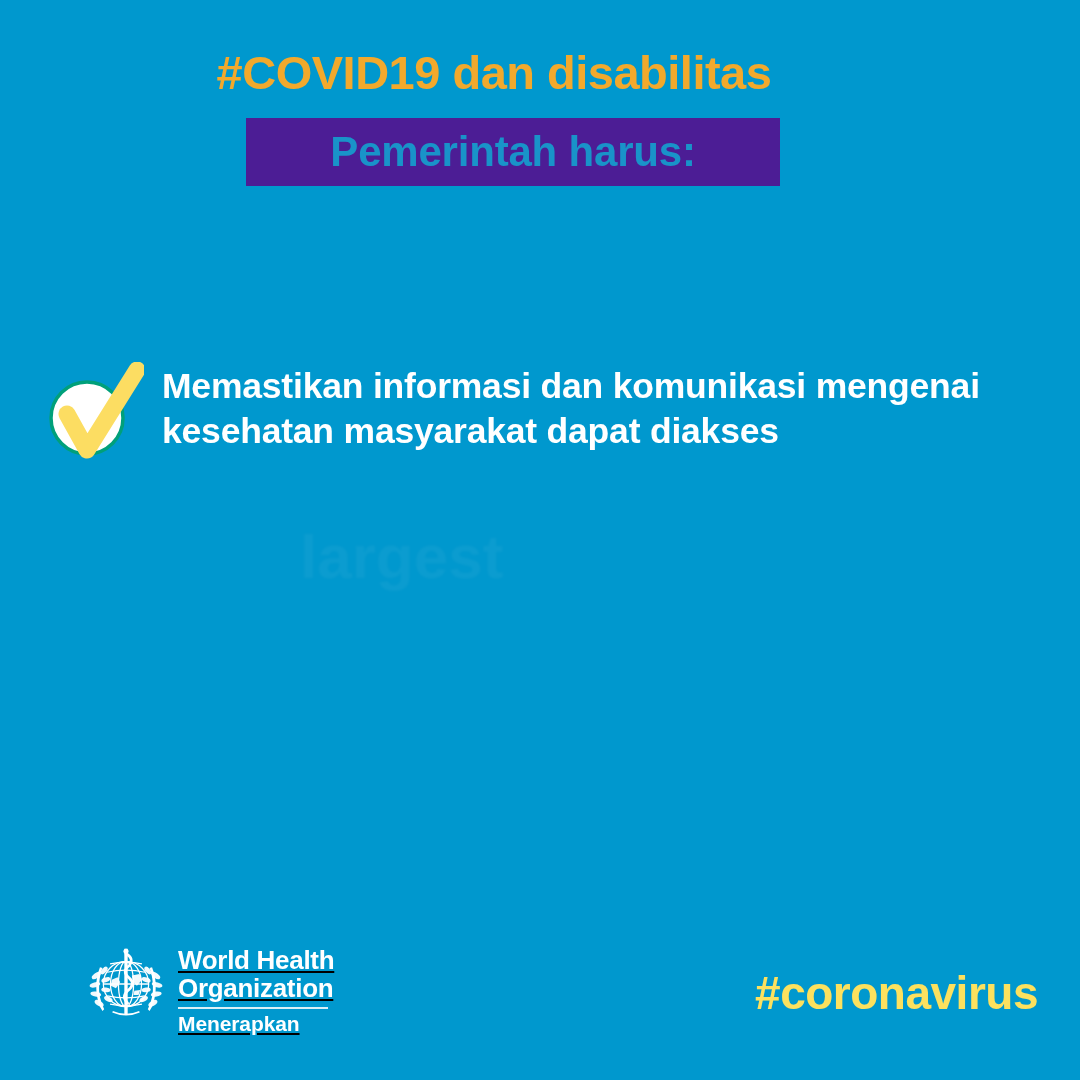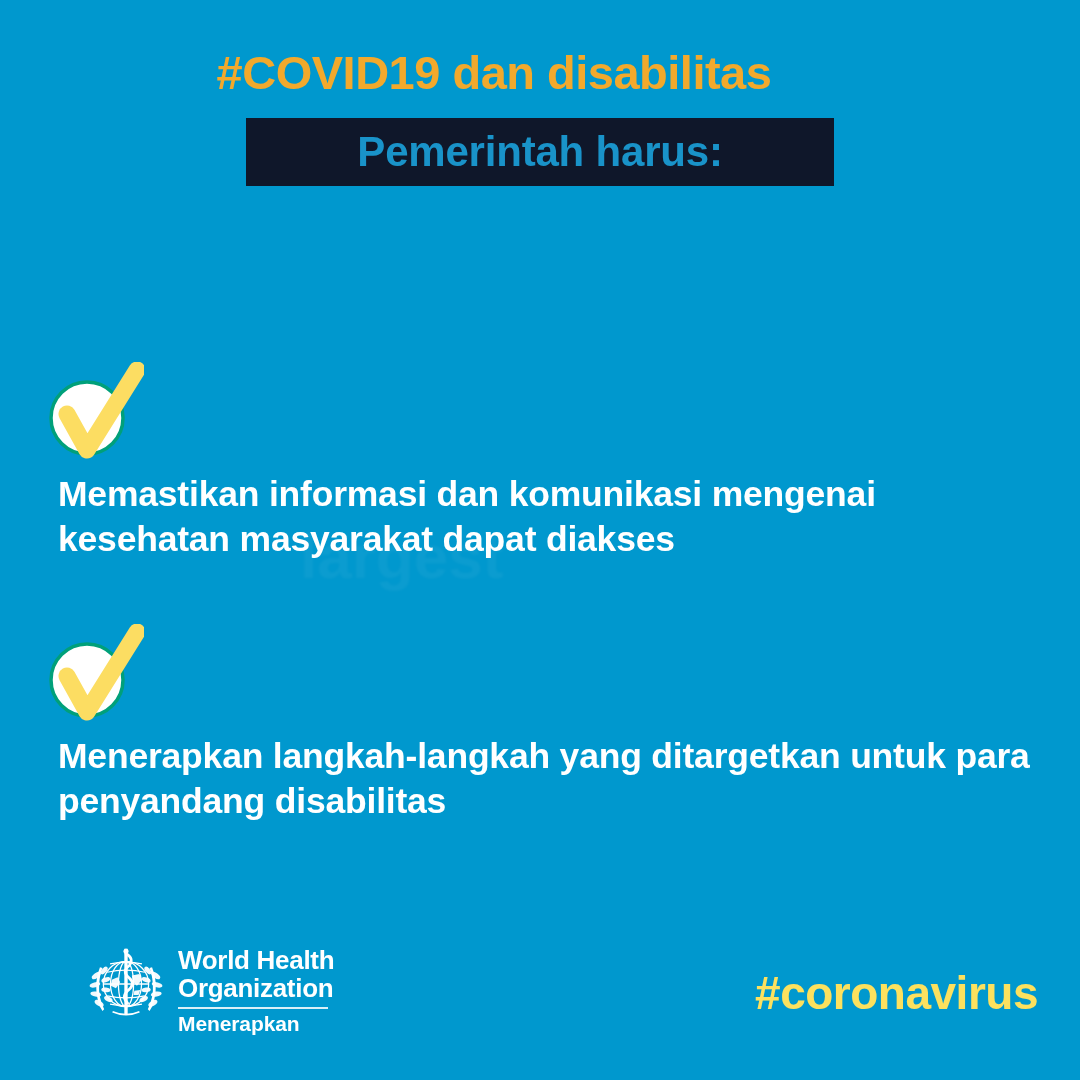--- a/index.html
+++ b/index.html
@@ -31,23 +31,23 @@
     font-weight: bold;
     letter-spacing: -0.5px;
     color: #f2a92c;
     white-space: nowrap;
     line-height: 1.05;
   }
   #subtitle-banner {
     position: absolute;
     left: 246px;
     top: 118px;
-    width: 588px;
+    width: 534px;
     height: 68px;
-    background: #0f172a;
+    background: #4c1d95;
     display: flex;
     align-items: center;
     justify-content: center;
   }
   #subtitle-text {
     font-size: 42px;
     font-weight: bold;
     color: #1993c9;
     letter-spacing: -0.2px;
     white-space: nowrap;
@@ -70,21 +70,20 @@
     filter: blur(1.2px);
   }
 
   
   .bullet {
     position: absolute;
     left: 40px;
     width: 1010px;
     display: flex;
     align-items: flex-start;
-    flex-direction: column;
   }
   #bullet-1 { top: 358px; }
   #bullet-2 { top: 620px; }
 
   .check-icon {
     flex: 0 0 auto;
     width: 104px;
     height: 104px;
     margin-top: 4px;
   }
@@ -98,20 +97,21 @@
     padding-top: 6px;
   }
 
   
   #who-logo {
     position: absolute;
     left: 84px;
     top: 942px;
     display: flex;
     align-items: flex-start;
+    text-decoration: underline;
   }
   #who-emblem {
     width: 84px;
     height: 84px;
     flex: 0 0 auto;
   }
   #who-wordmark {
     margin-left: 10px;
     padding-top: 5px;
   }
@@ -164,27 +164,20 @@
   <div id="ghost">largest</div>
 
   <div class="bullet" id="bullet-1">
     <svg class="check-icon" viewBox="0 0 104 104">
       <circle cx="47" cy="56" r="36" fill="#FFFFFF" stroke="#00A07A" stroke-width="3.5"></circle>
       <path d="M27 52 L47 88 L97 8" fill="none" stroke="#FCDD62" stroke-width="17" stroke-linecap="round" stroke-linejoin="round"></path>
     </svg>
     <div class="bullet-text">Memastikan informasi dan komunikasi mengenai kesehatan masyarakat dapat diakses</div>
   </div>
 
-  <div class="bullet" id="bullet-2">
-    <svg class="check-icon" viewBox="0 0 104 104">
-      <circle cx="47" cy="56" r="36" fill="#FFFFFF" stroke="#00A07A" stroke-width="3.5"></circle>
-      <path d="M27 52 L47 88 L97 8" fill="none" stroke="#FCDD62" stroke-width="17" stroke-linecap="round" stroke-linejoin="round"></path>
-    </svg>
-    <div class="bullet-text">Menerapkan langkah-langkah yang ditargetkan untuk para penyandang disabilitas</div>
-  </div>
 
   <div id="who-logo">
     <svg id="who-emblem" viewBox="0 0 100 100">
       <g fill="none" stroke="#FFFFFF" stroke-width="1.5">
 
         <circle cx="50" cy="50" r="27"></circle>
 
         <ellipse cx="50" cy="50" rx="9" ry="27"></ellipse>
         <ellipse cx="50" cy="50" rx="18.5" ry="27"></ellipse>
 

